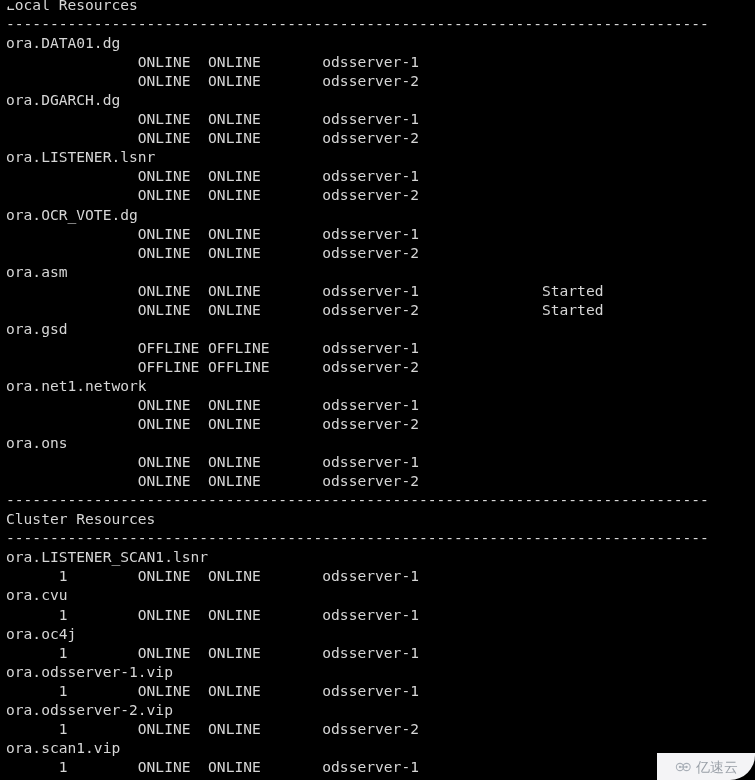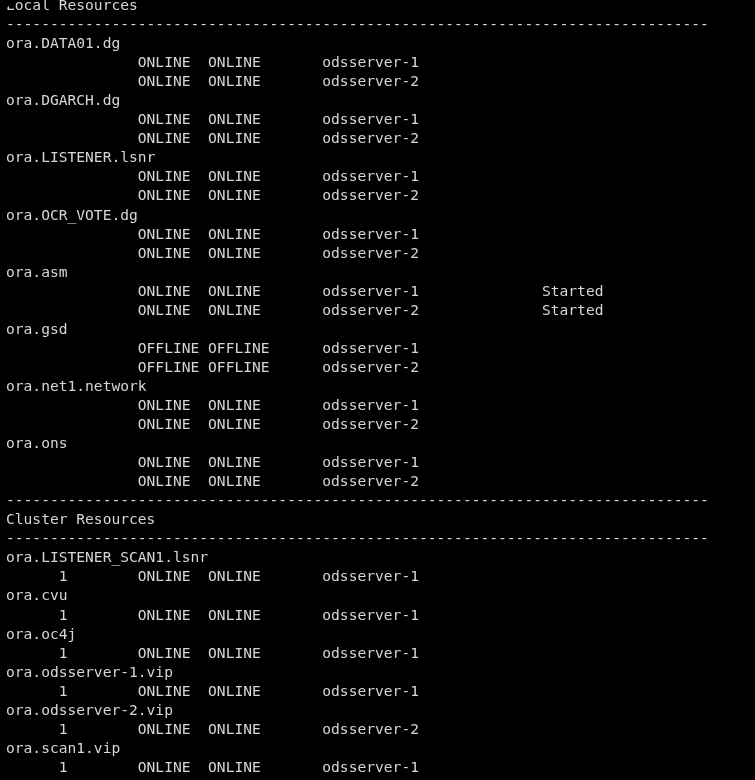--- a/index.html
+++ b/index.html
@@ -60,13 +60,25 @@
     letter-spacing: 0px;
     line-height: 1;
   }
 </style>
 </head>
 <body>
 
 <div id="terminal">
   <div id="screen"><div class="row">Local Resources</div><div class="row">--------------------------------------------------------------------------------</div><div class="row">ora.DATA01.dg</div><div class="row">               ONLINE  ONLINE       odsserver-1</div><div class="row">               ONLINE  ONLINE       odsserver-2</div><div class="row">ora.DGARCH.dg</div><div class="row">               ONLINE  ONLINE       odsserver-1</div><div class="row">               ONLINE  ONLINE       odsserver-2</div><div class="row">ora.LISTENER.lsnr</div><div class="row">               ONLINE  ONLINE       odsserver-1</div><div class="row">               ONLINE  ONLINE       odsserver-2</div><div class="row">ora.OCR_VOTE.dg</div><div class="row">               ONLINE  ONLINE       odsserver-1</div><div class="row">               ONLINE  ONLINE       odsserver-2</div><div class="row">ora.asm</div><div class="row">               ONLINE  ONLINE       odsserver-1              Started</div><div class="row">               ONLINE  ONLINE       odsserver-2              Started</div><div class="row">ora.gsd</div><div class="row">               OFFLINE OFFLINE      odsserver-1</div><div class="row">               OFFLINE OFFLINE      odsserver-2</div><div class="row">ora.net1.network</div><div class="row">               ONLINE  ONLINE       odsserver-1</div><div class="row">               ONLINE  ONLINE       odsserver-2</div><div class="row">ora.ons</div><div class="row">               ONLINE  ONLINE       odsserver-1</div><div class="row">               ONLINE  ONLINE       odsserver-2</div><div class="row">--------------------------------------------------------------------------------</div><div class="row">Cluster Resources</div><div class="row">--------------------------------------------------------------------------------</div><div class="row">ora.LISTENER_SCAN1.lsnr</div><div class="row">      1        ONLINE  ONLINE       odsserver-1</div><div class="row">ora.cvu</div><div class="row">      1        ONLINE  ONLINE       odsserver-1</div><div class="row">ora.oc4j</div><div class="row">      1        ONLINE  ONLINE       odsserver-1</div><div class="row">ora.odsserver-1.vip</div><div class="row">      1        ONLINE  ONLINE       odsserver-1</div><div class="row">ora.odsserver-2.vip</div><div class="row">      1        ONLINE  ONLINE       odsserver-2</div><div class="row">ora.scan1.vip</div><div class="row">      1        ONLINE  ONLINE       odsserver-1</div></div>
 
+  <div id="watermark">
+    <svg class="wm-logo" viewBox="0 0 40 28">
+      <g fill="none" stroke="#aab0b8" stroke-width="2.2">
+        <circle cx="12.5" cy="14" r="7.6"></circle>
+        <circle cx="26.5" cy="14" r="7.6"></circle>
+        <path d="M12.5 14 h14"></path>
+      </g>
+      <circle cx="12.5" cy="14" r="2.4" fill="#aab0b8"></circle>
+      <circle cx="26.5" cy="14" r="2.4" fill="#aab0b8"></circle>
+    </svg>
+    <span class="wm-text">亿速云</span>
+  </div>
 </div>
 
 </body></html>

